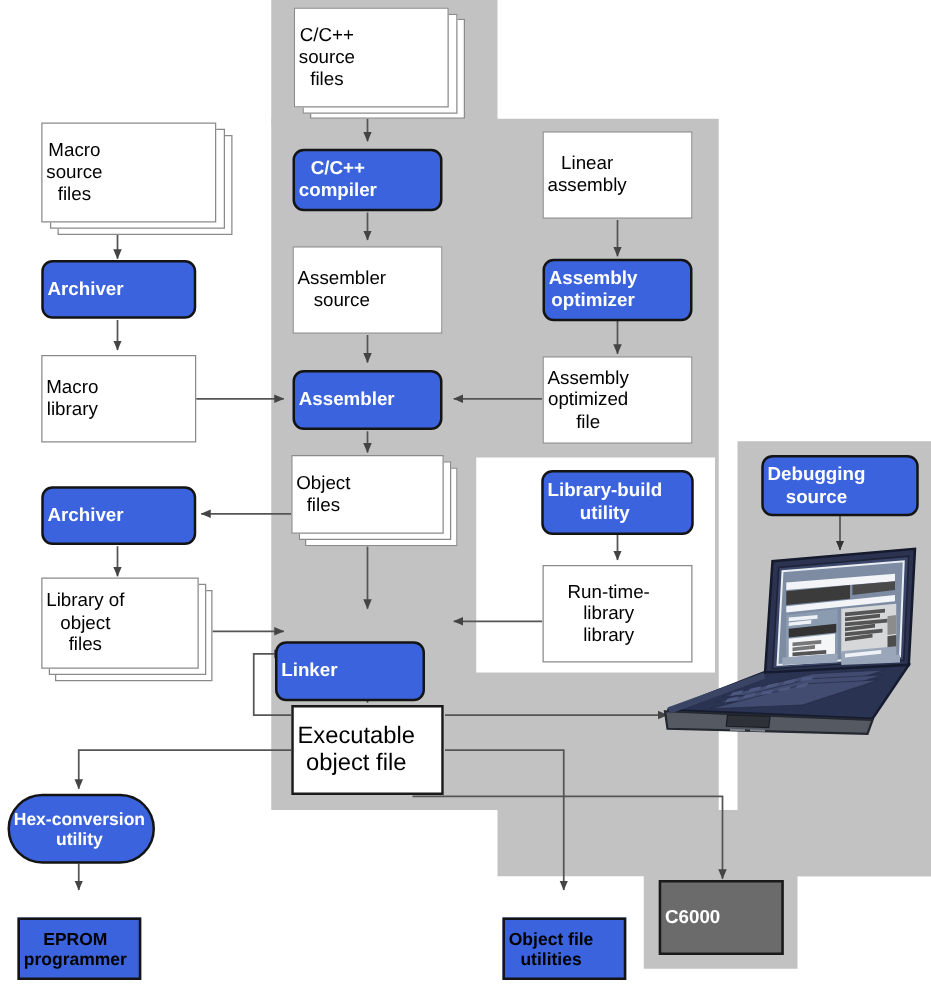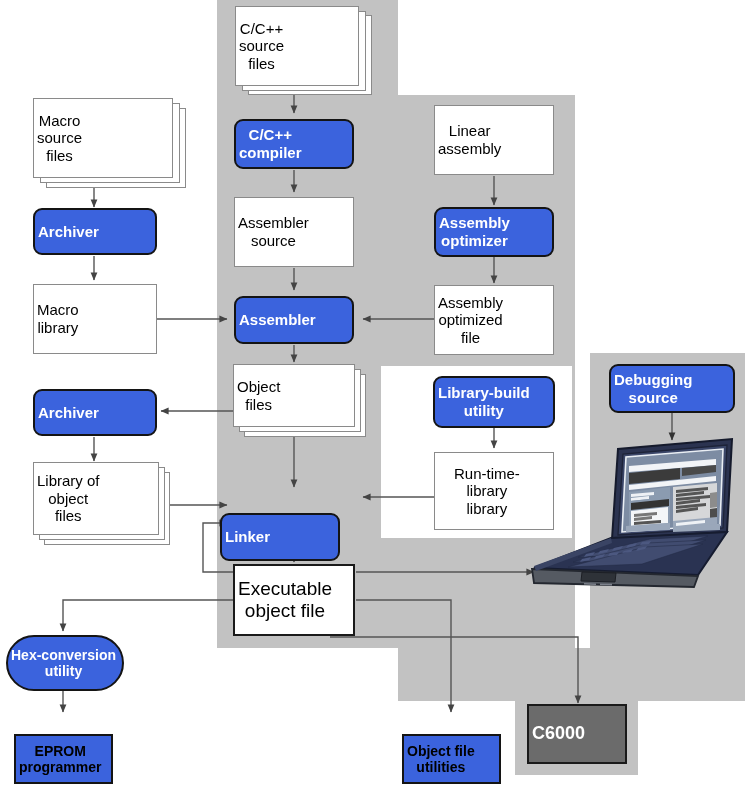--- a/index.html
+++ b/index.html
@@ -67,21 +67,21 @@
     font-size:15px;
     font-weight:700;
     margin-top:20px;
   }
   
   .device{
     background:#6b6b6b;
     border:2.5px solid #1a1a1a;
     border-radius:0;
     color:#ffffff;
-    font-size:18px;
+    font-size:15px;
     font-weight:700;
   }
   
   .sheet{
     position:absolute;
     background:#ffffff;
     border:1px solid #8a8a8a;
     box-sizing:border-box;
   }
   .laptop{position:absolute;}

